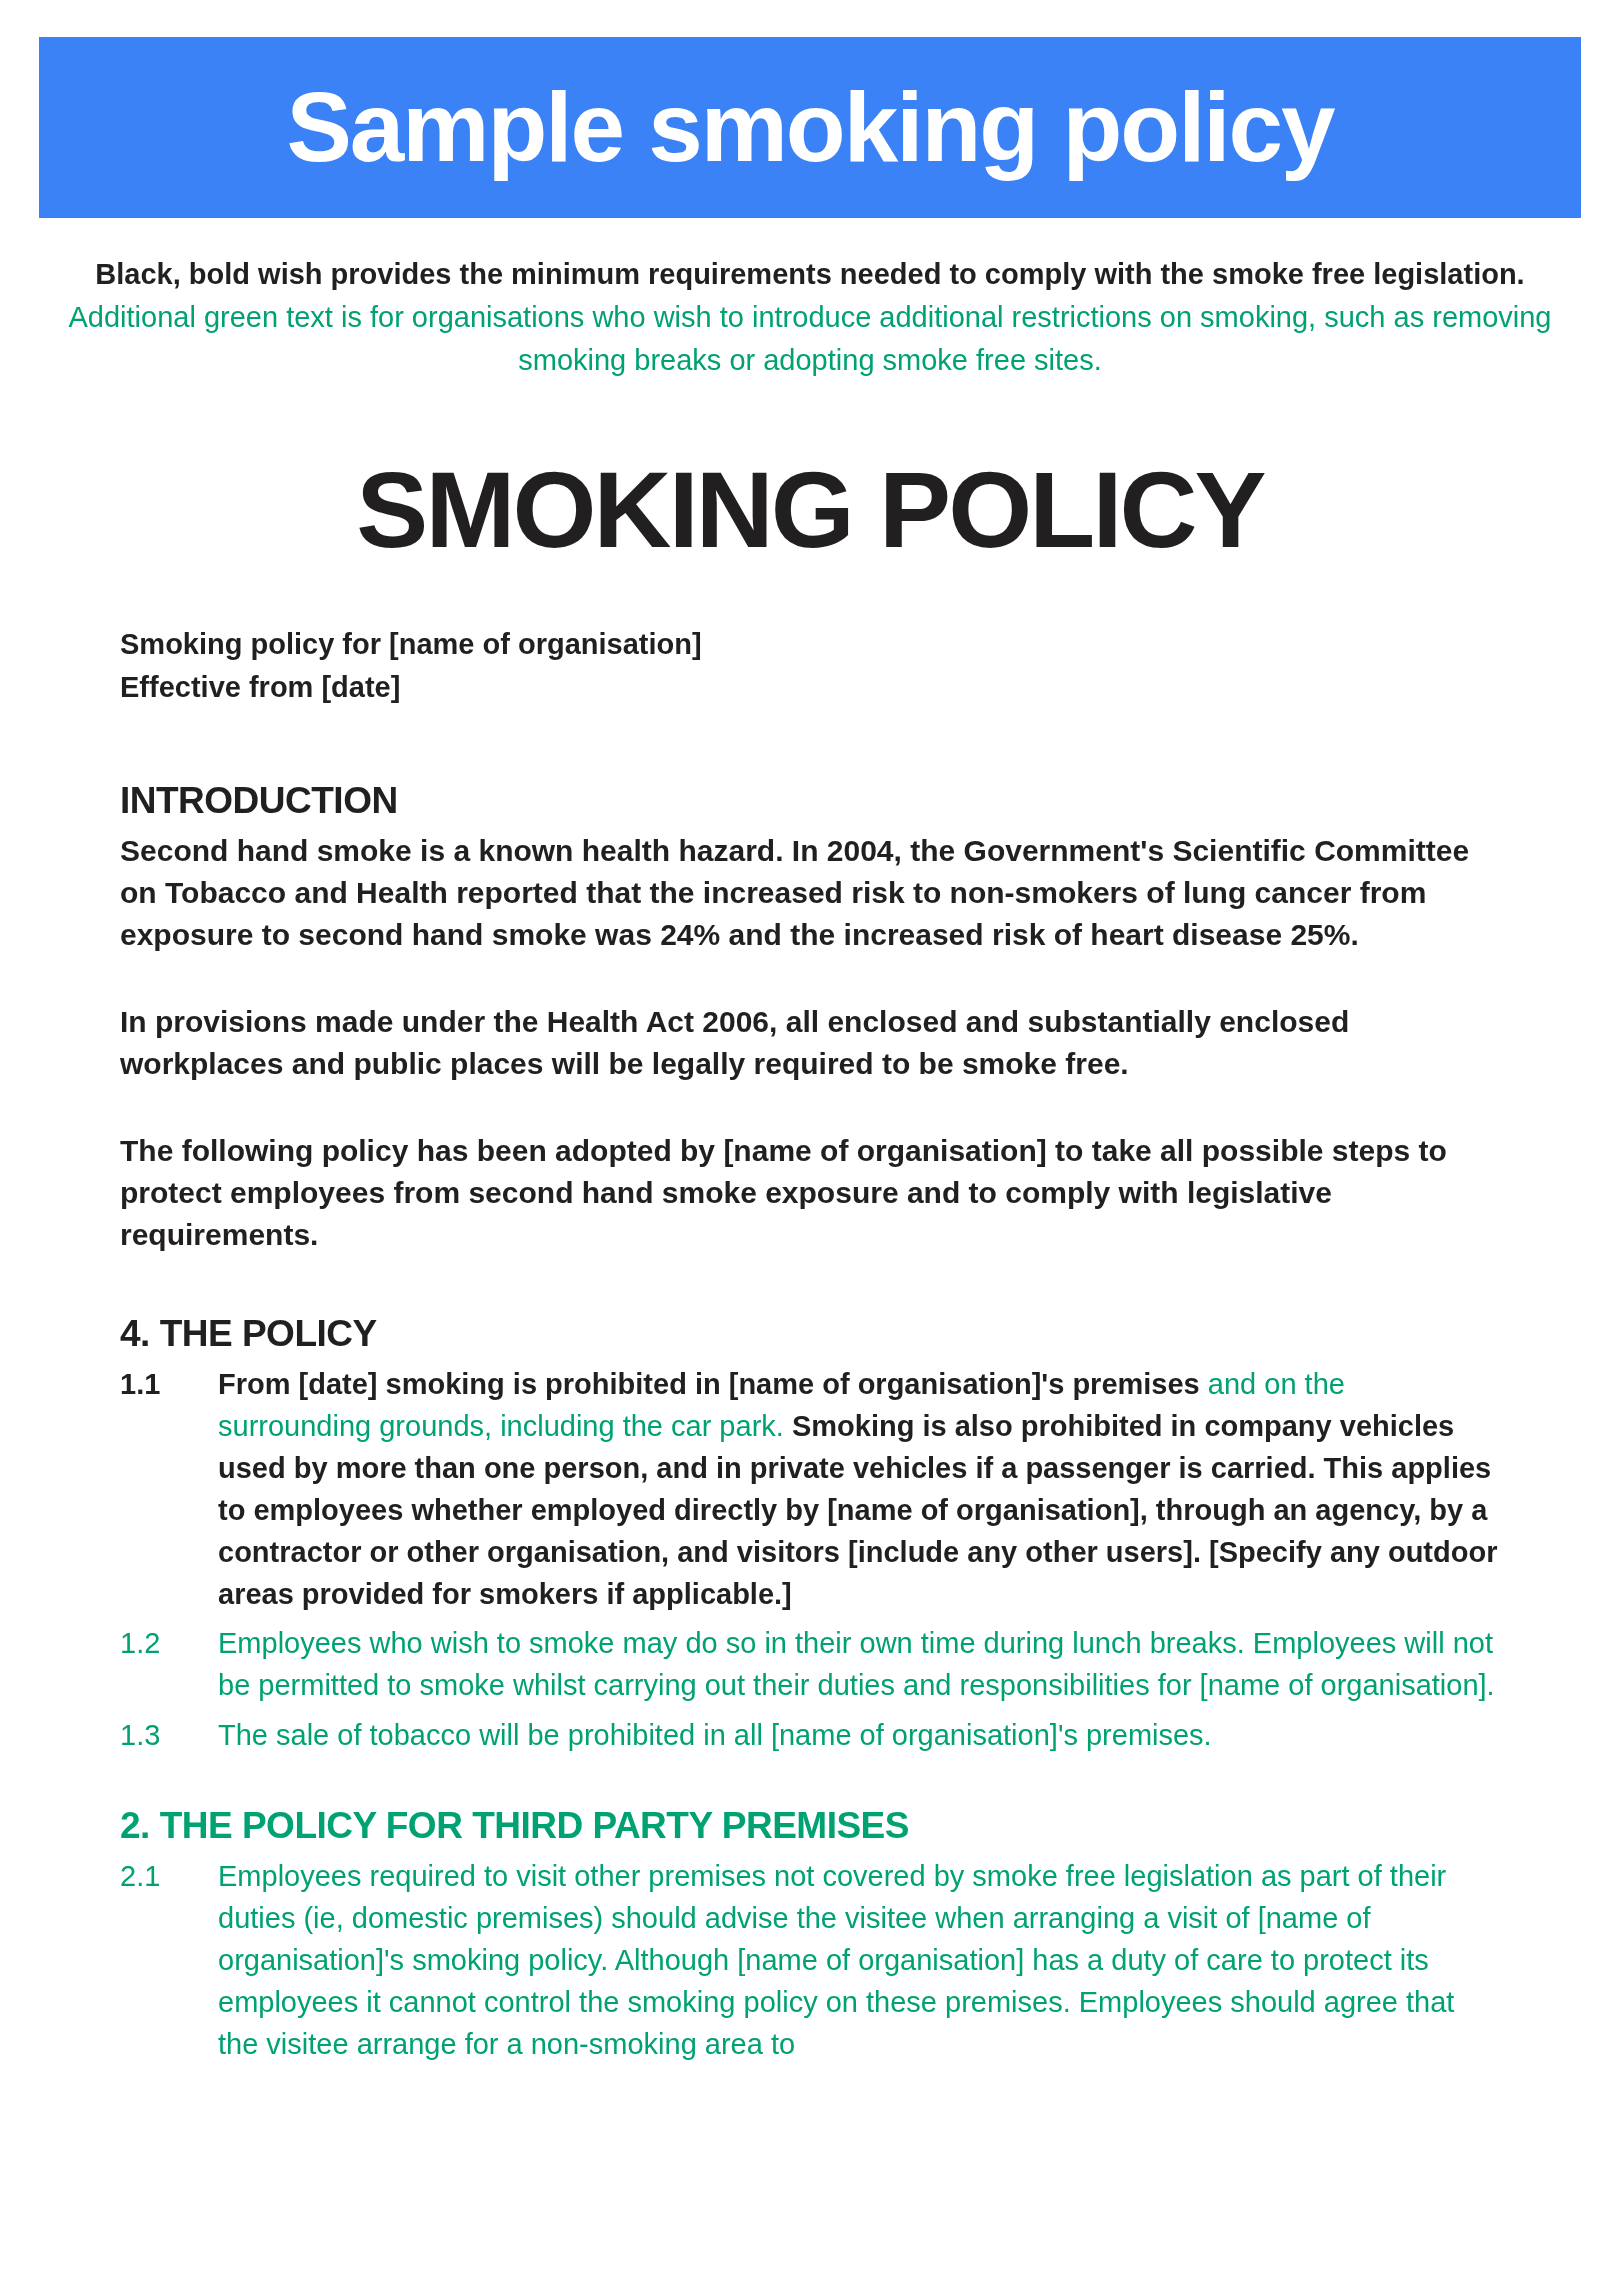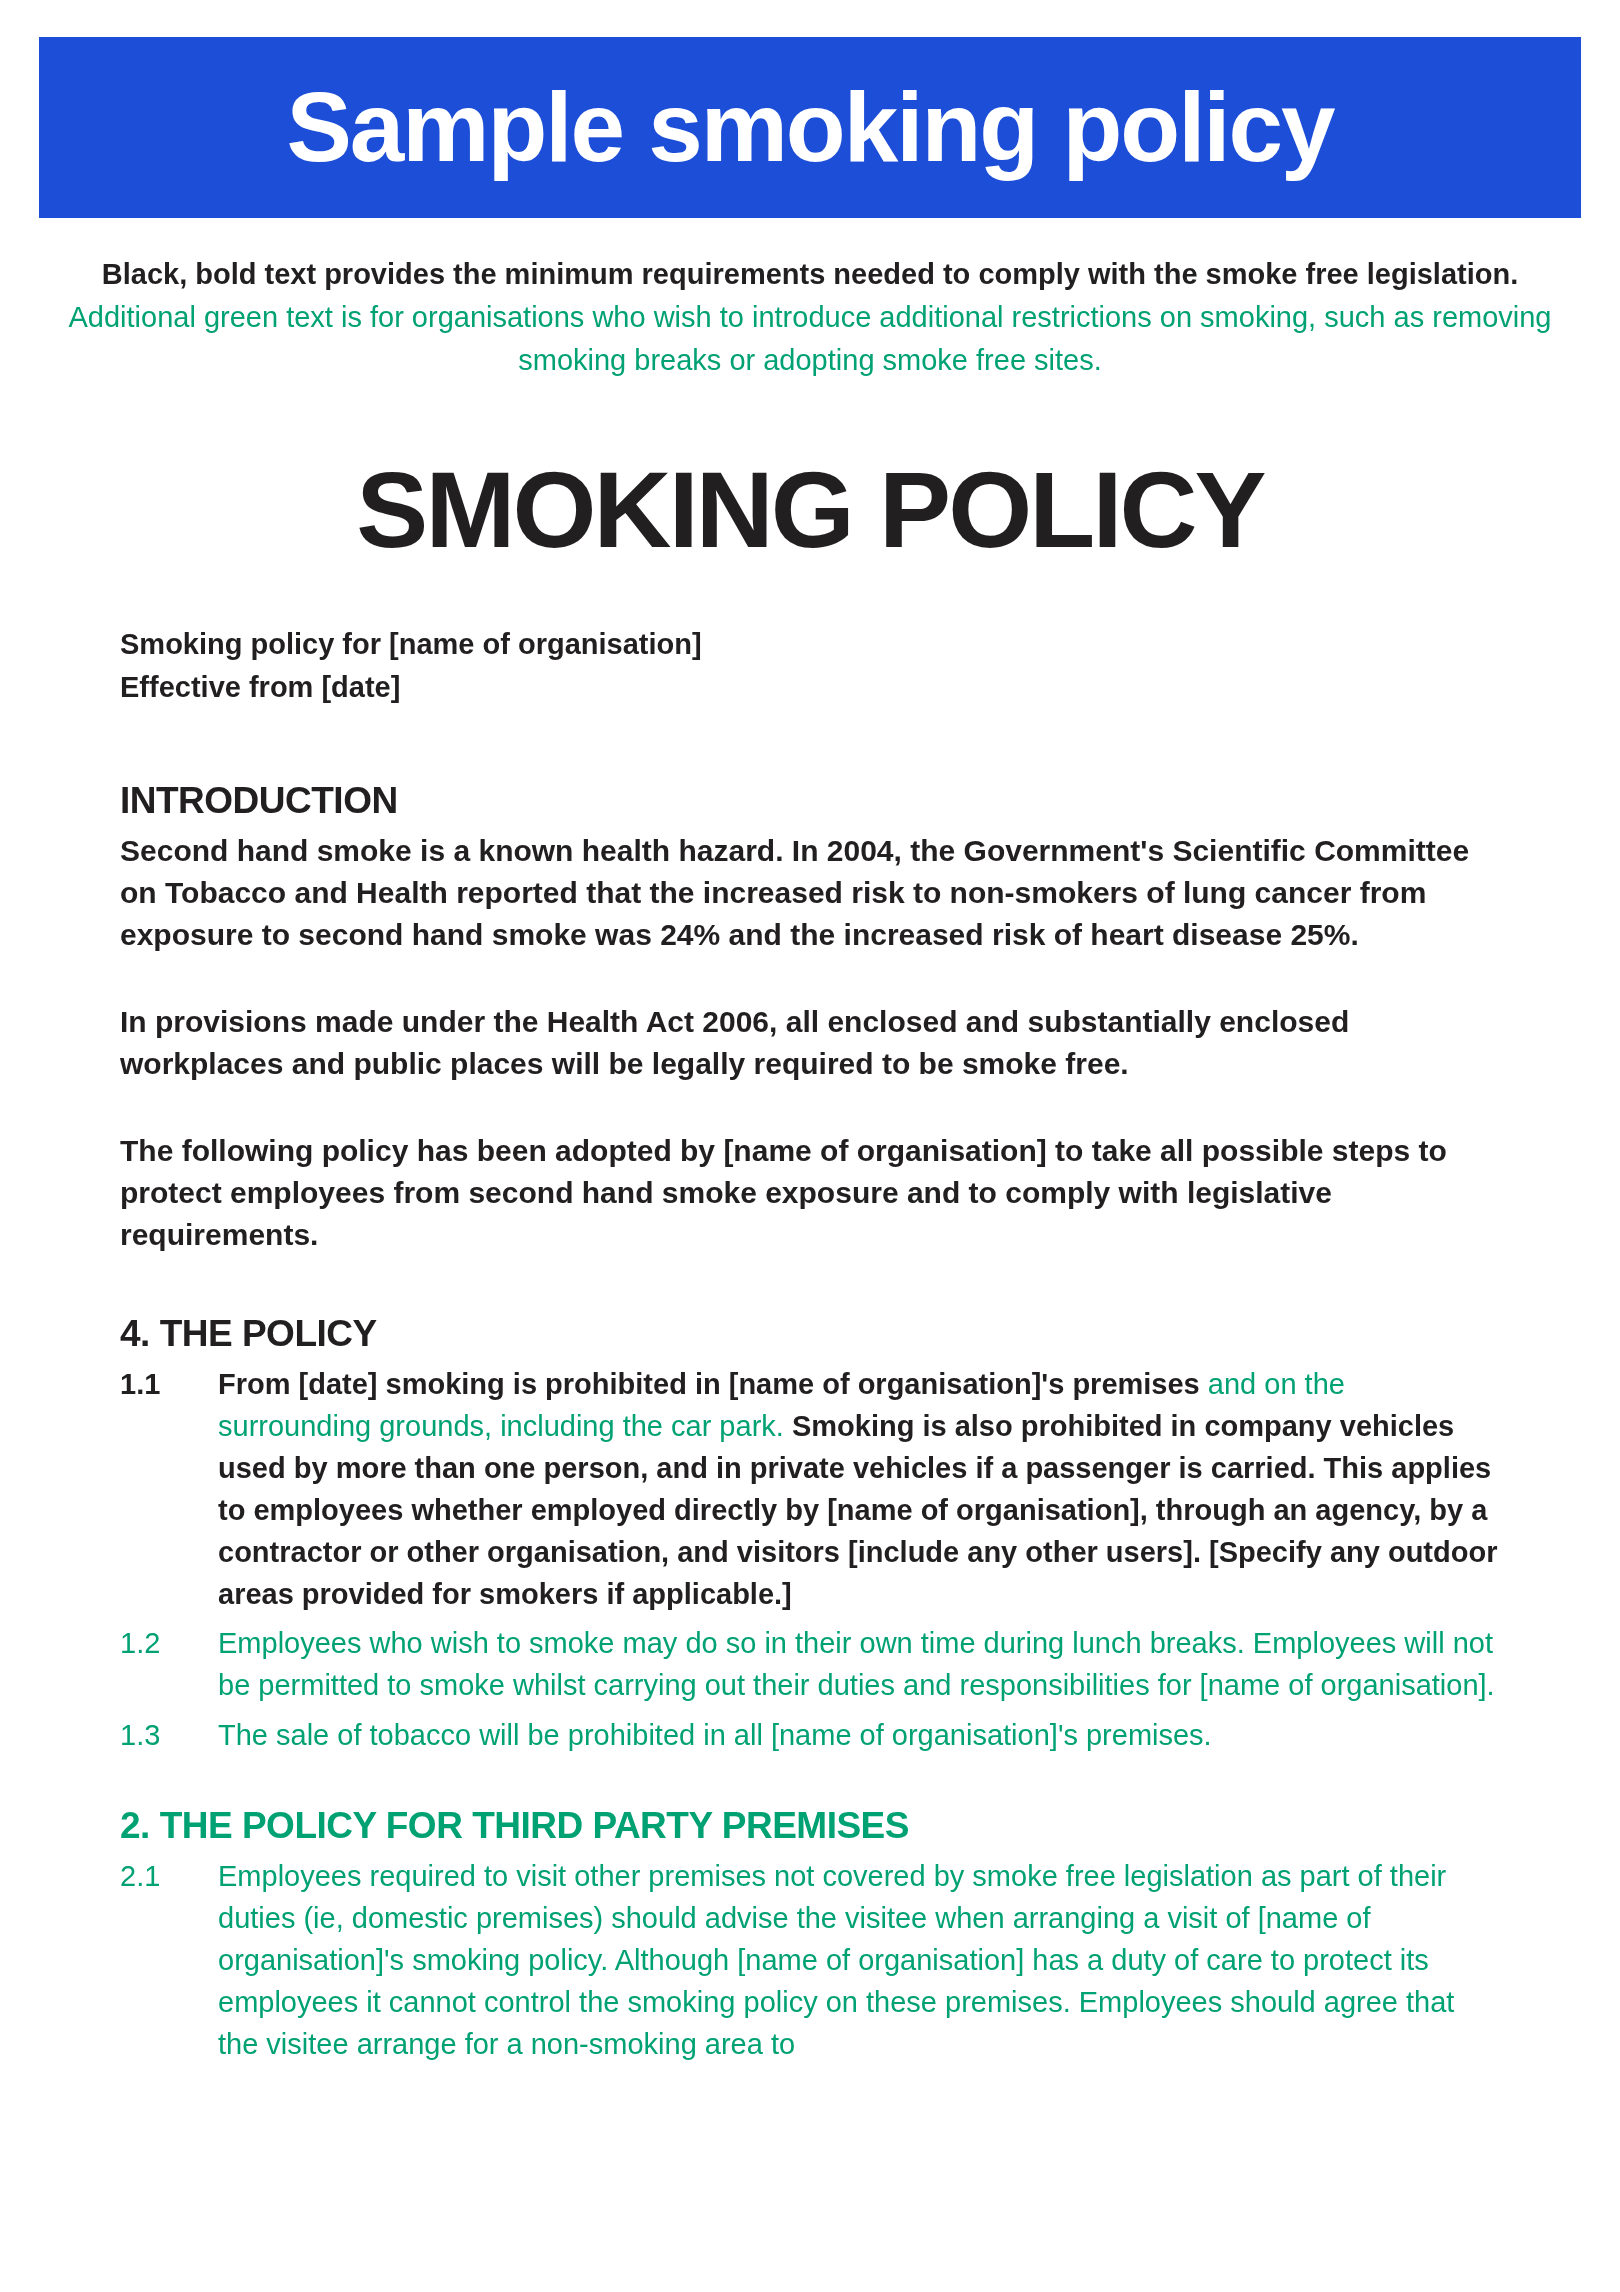--- a/index.html
+++ b/index.html
@@ -10,21 +10,21 @@
     height: 2293px;
     margin: 0 auto;
     background: #ffffff;
     font-family: "Liberation Sans", sans-serif;
     color: #221f20;
     overflow: hidden;
   }
   .banner {
     margin: 37px 39px 0 39px;
     height: 181px;
-    background: #1d4ed8;
+    background: #3b82f6;
     display: flex;
     align-items: center;
     justify-content: center;
   }
   .banner-title {
     color: #ffffff;
     font-size: 98px;
     font-weight: bold;
     letter-spacing: -2px;
     white-space: nowrap;
@@ -93,21 +93,21 @@
 </head>
 <body>
 
 <div class="page">
 
   <div class="banner">
     <div class="banner-title">Sample smoking policy</div>
   </div>
 
   <div class="intro-note">
-    <span class="intro-black">Black, bold text provides the minimum requirements needed to comply with the smoke free legislation.</span><span class="intro-green"> Additional green text is for organisations who wish to introduce additional restrictions on smoking, such as removing smoking breaks or adopting smoke free sites.</span>
+    <span class="intro-black">Black, bold wish provides the minimum requirements needed to comply with the smoke free legislation.</span><span class="intro-green"> Additional green text is for organisations who wish to introduce additional restrictions on smoking, such as removing smoking breaks or adopting smoke free sites.</span>
   </div>
 
   <div class="doc-title">SMOKING POLICY</div>
 
   <div class="content">
 
     <div class="meta">
       <div>Smoking policy for [name of organisation]</div>
       <div>Effective from [date]</div>
     </div>

